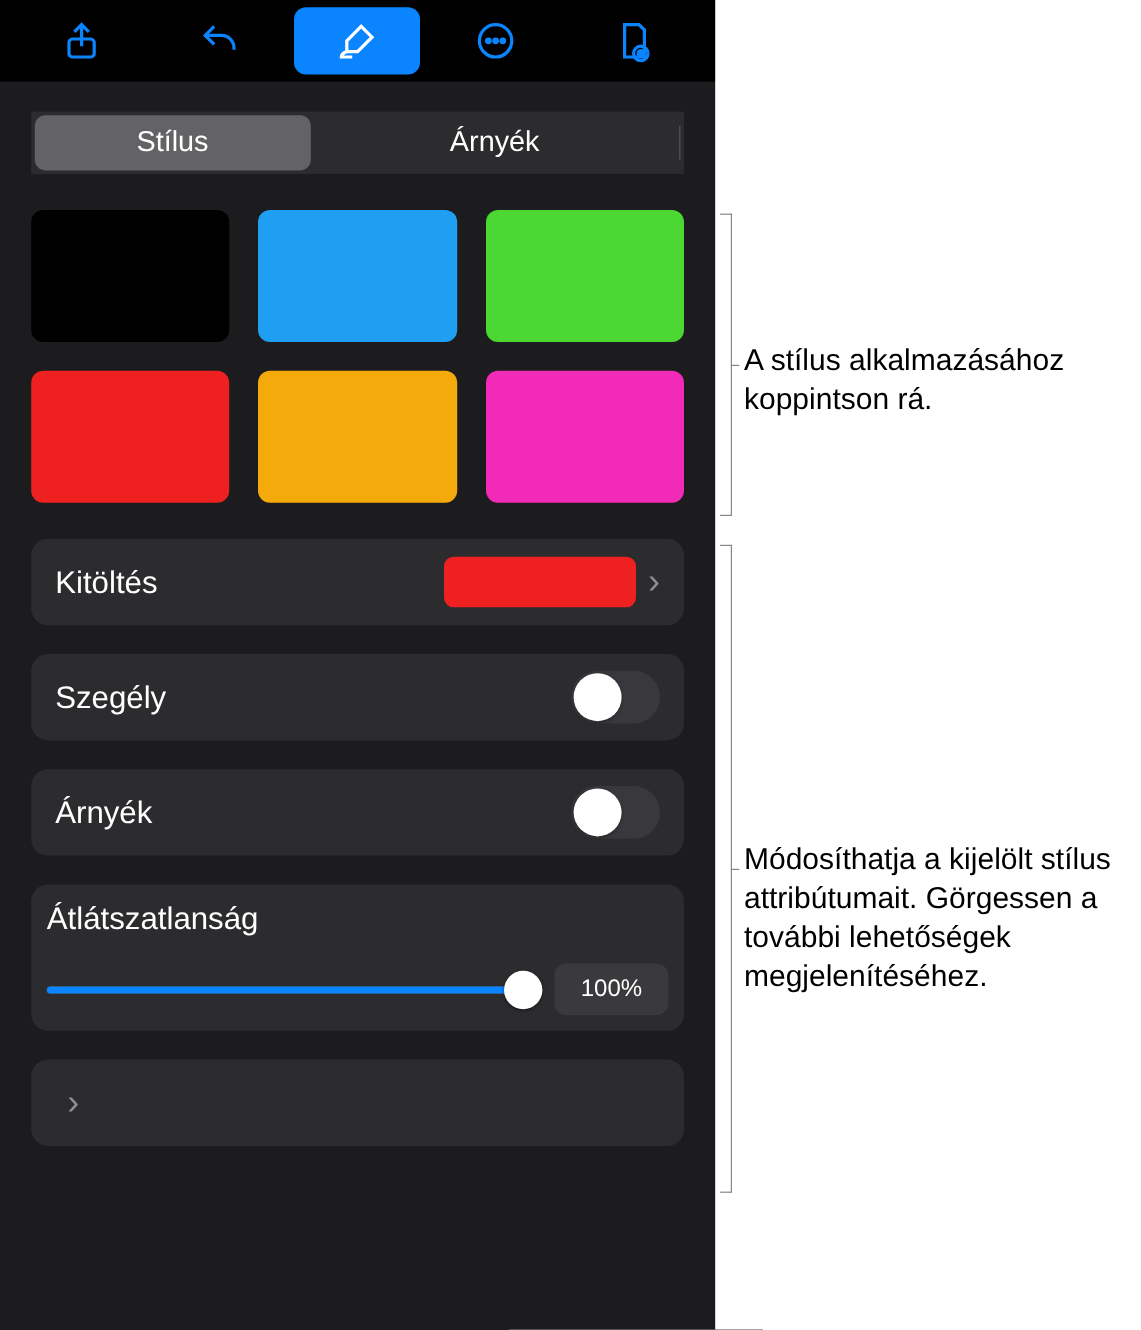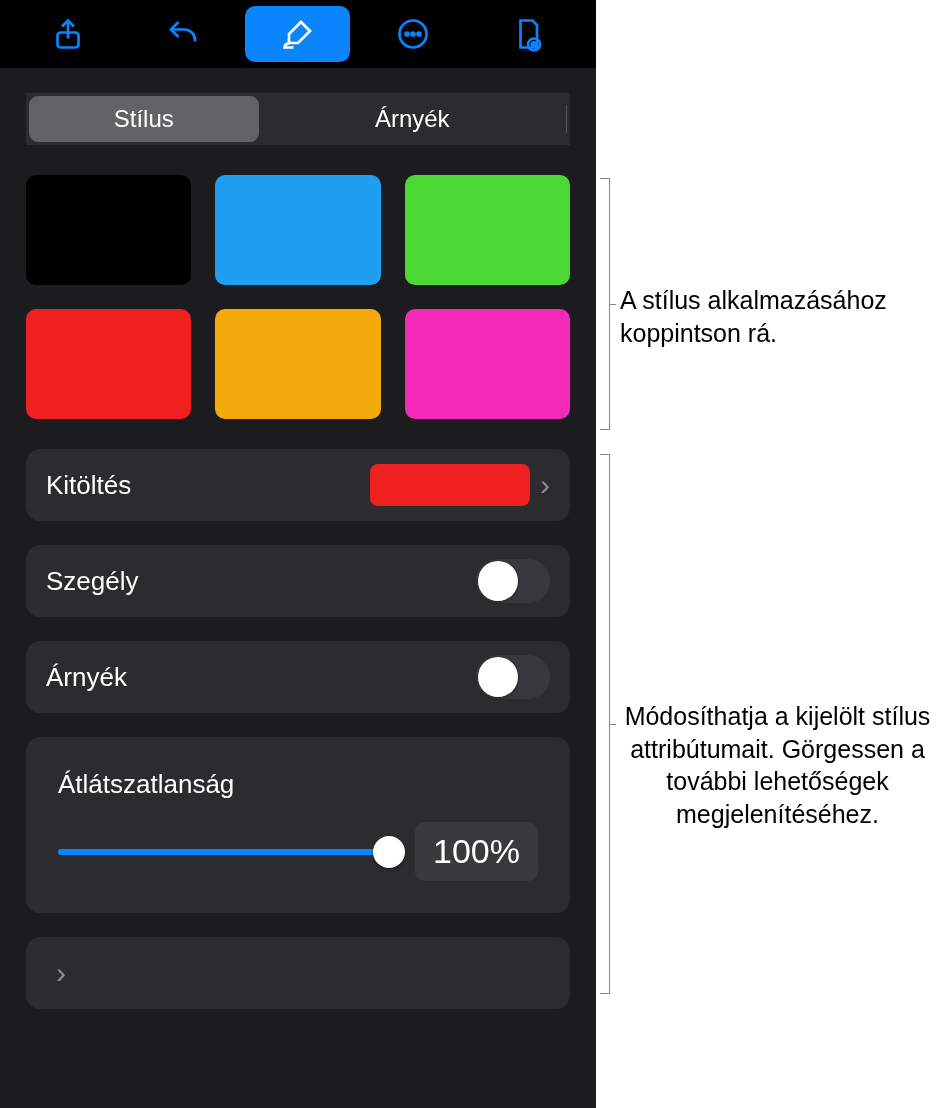--- a/index.html
+++ b/index.html
@@ -105,21 +105,21 @@
     background: #fff;
     border-radius: 50%;
     position: absolute;
     left: 0; top: 0;
     box-shadow: 0 1px 3px rgba(0,0,0,.4);
   }
   
   .opacity-block {
     background: #2c2c2e;
     border-radius: 14px;
-    padding: 32px;
+    padding: 13px;
     margin-bottom: 24px;
   }
   .opacity-label {
     font-size: 26px; color: #fff; margin-bottom: 22px;
   }
   .opacity-ctrl {
     display: flex; align-items: center; gap: 20px;
   }
   .slider {
     flex: 1; height: 40px; position: relative;
@@ -135,21 +135,21 @@
   }
   .slider .thumb {
     position: absolute; right: -10px; top: 4px;
     width: 32px; height: 32px; background: #fff; border-radius: 50%;
     box-shadow: 0 1px 3px rgba(0,0,0,.5);
   }
   .pct-box {
     background: #3a3a3c;
     border-radius: 10px;
     padding: 10px 18px;
-    font-size: 34px;
+    font-size: 20px;
     color: #fff;
     min-width: 95px;
     text-align: center;
   }
 
   
   .callout {
     position: absolute;
     left: 620px;
     font-size: 25px;
@@ -272,13 +272,13 @@
 </div>
 
 <div class="bracket" style="left:600px; top:178px; height:252px; width:10px;">
     <div class="tick"></div>
   </div>
 <div class="callout" style="top:284px;">A stílus alkalmazásához koppintson rá.</div>
 
 <div class="bracket" style="left:600px; top:454px; height:540px; width:10px;">
     <div class="tick"></div>
   </div>
-<div class="callout" style="top:700px;text-align:center;">Módosíthatja a kijelölt stílus attribútumait. Görgessen a további lehetőségek megjelenítéséhez.</div>
+<div class="callout" style="top:700px;">Módosíthatja a kijelölt stílus attribútumait. Görgessen a további lehetőségek megjelenítéséhez.</div>
 
 </body></html>

